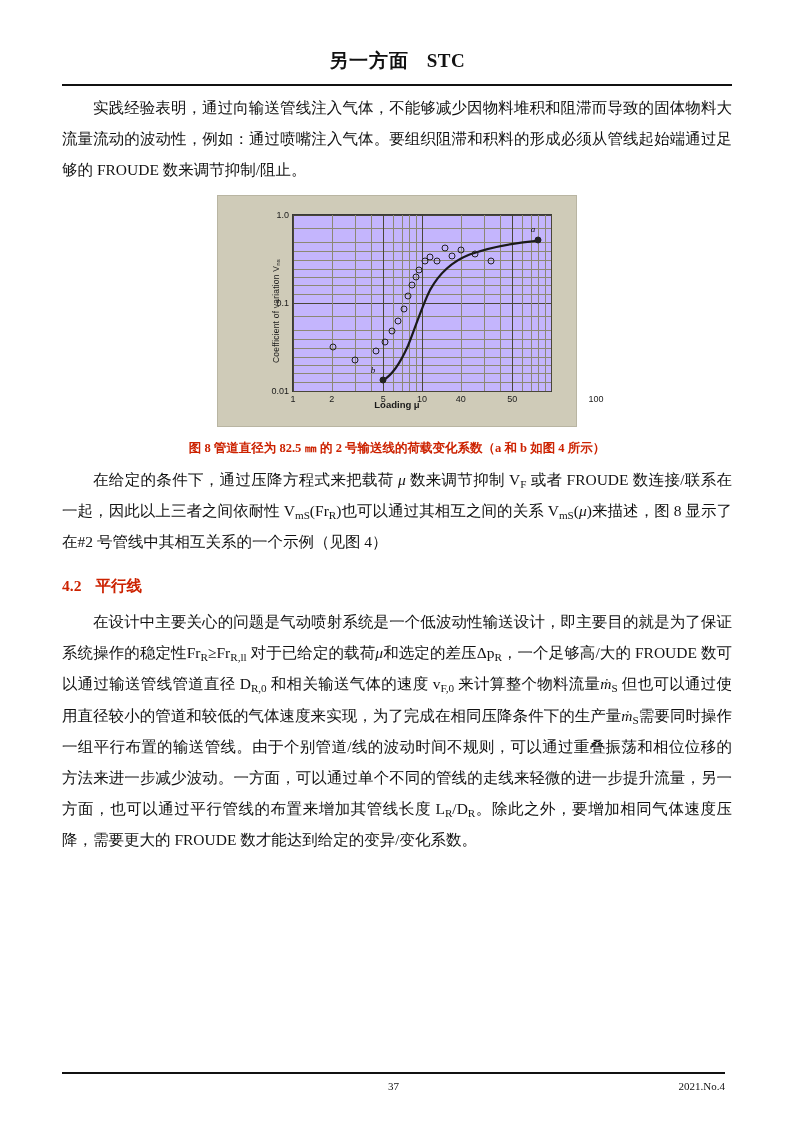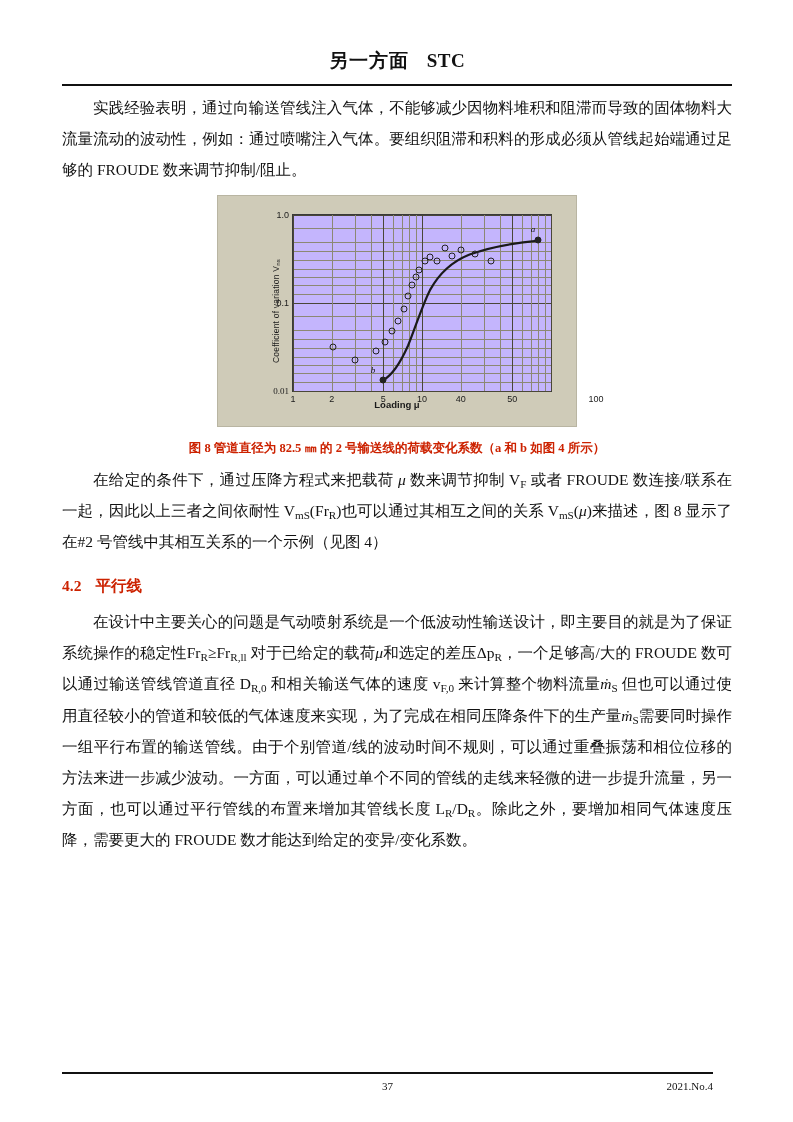--- a/index.html
+++ b/index.html
@@ -167,21 +167,21 @@
     color: #cc2200;
     text-align: center;
     margin-top: 8px;
     line-height: 1.5;
   }
 
   
   .footer {
     position: absolute;
     left: 62px;
-    right: 80px;
+    right: 68px;
     bottom: 26px;
   }
   .footer .rule {
     border-top: 2px solid #111;
     margin-bottom: 6px;
   }
   .footer-row {
     position: relative;
     height: 16px;
     font-size: 11px;
@@ -217,21 +217,21 @@
       <div class="figure">
 
         <div class="ylab">
           <span>Coefficient of variation V</span><sub>ns</sub>
         </div>
 
         <div class="plot-area">
 
           <div class="ytick" style="top:0%;">1.0</div>
           <div class="ytick" style="top:50%;">0.1</div>
-          <div class="ytick" style="top:100%;font-family:Liberation Serif, serif;">0.01</div>
+          <div class="ytick" style="top:100%;">0.01</div>
 
           <div class="gl h major" style="top:0%;"></div>
           <div class="gl h" style="top:7.5%;"></div>
           <div class="gl h" style="top:15.1%;"></div>
           <div class="gl h" style="top:20.4%;"></div>
           <div class="gl h" style="top:25.6%;"></div>
           <div class="gl h" style="top:30.6%;"></div>
           <div class="gl h" style="top:35.0%;"></div>
           <div class="gl h" style="top:39.8%;"></div>
           <div class="gl h" style="top:44.9%;"></div>

